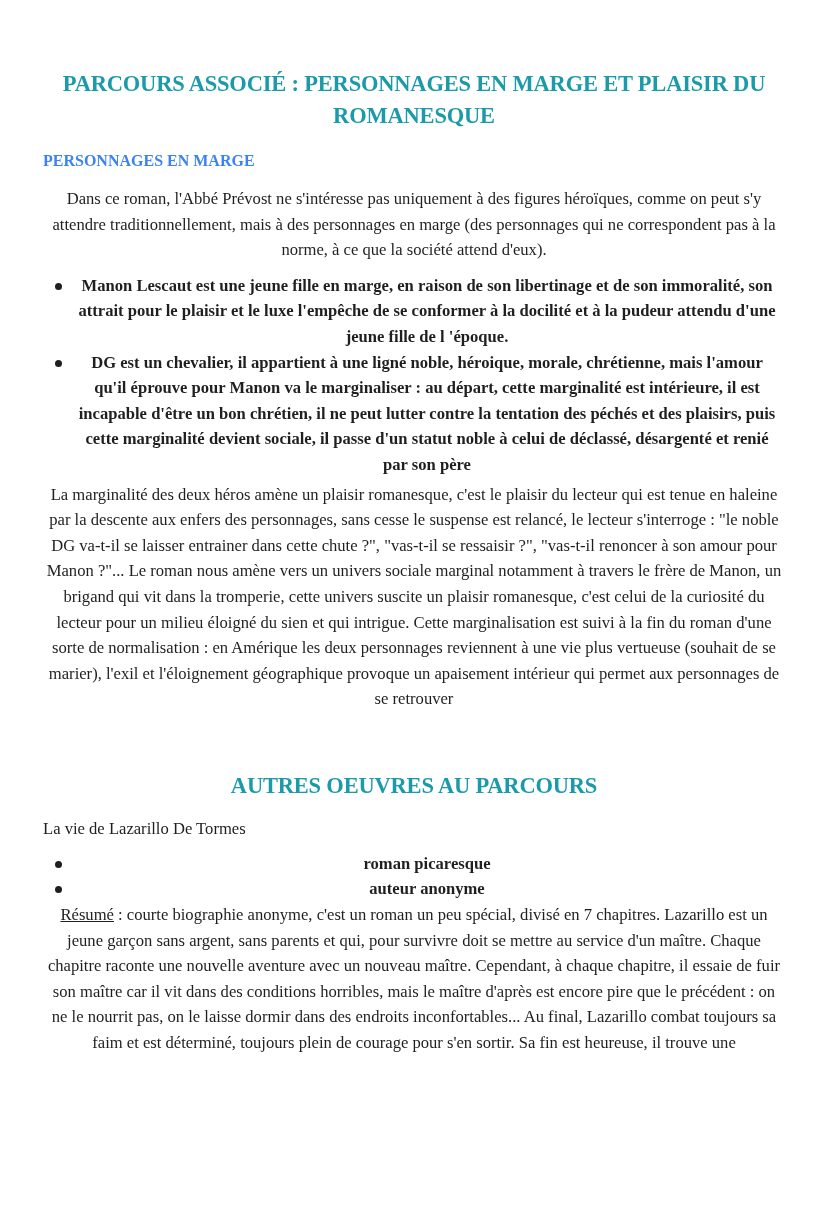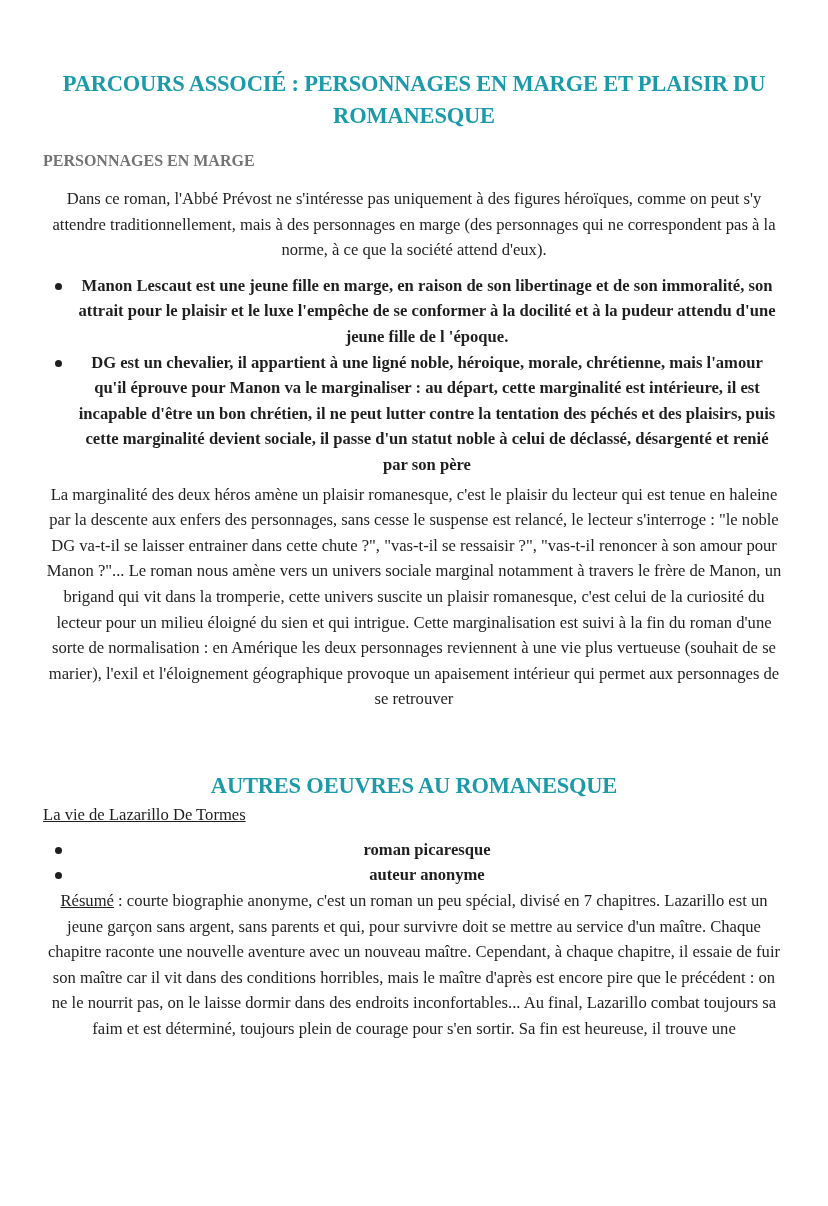--- a/index.html
+++ b/index.html
@@ -18,39 +18,39 @@
     }
     h2 {
       margin: 0;
       font-family: "Liberation Serif", "DejaVu Serif", serif;
       font-weight: bold; color: #1b9aaa;
       font-size: 22.5px; line-height: 32px; text-align: center;
       letter-spacing: -0.2px;
     }
     .subhead {
       font-family: "Liberation Serif", "DejaVu Serif", serif;
-      font-weight: bold; font-size: 16px; color: #737373;
+      font-weight: bold; font-size: 16px; color: #3b82f6;
       margin: 18px 0 0 0; line-height: 22px;
     }
     p, li {
       font-family: "Liberation Serif", "DejaVu Serif", serif;
       font-size: 16.6px; line-height: 25.6px; margin: 0; text-align: center;
     }
     .para1 { margin-top: 14px; }
     ul { margin: 10px 7px 0 0; padding-left: 33px; list-style: none; font-weight: bold; }
     li { position: relative; }
     li .bullet {
       position: absolute; left: -21px; top: 10px;
       width: 7px; height: 7px; border-radius: 50%; background: #1f1f1f;
     }
     .para2 { margin-top: 4px; }
     .section2 { margin-top: 58px; }
     .work-title {
-      font-family: "Liberation Serif", "DejaVu Serif", serif;
-      font-size: 16.6px; line-height: 25px; text-decoration: underline;
+      margin-top: 14px; font-family: "Liberation Serif", "DejaVu Serif", serif;
+      font-size: 16.6px; line-height: 25px; 
     }
     ul.facts { margin-top: 10px; }
     .para3 { }
     .u { text-decoration: underline; }
   </style>
 </head>
 <body>
 
 <div class="page">
   <h1>PARCOURS ASSOCIÉ : PERSONNAGES EN MARGE ET PLAISIR DU ROMANESQUE</h1>
@@ -66,21 +66,21 @@
     </li>
     <li>
       <span class="bullet"></span>
       <span>DG est un chevalier, il appartient à une ligné noble, héroique, morale, chrétienne, mais l'amour qu'il éprouve pour Manon va le marginaliser : au départ, cette marginalité est intérieure, il est incapable d'être un bon chrétien, il ne peut lutter contre la tentation des péchés et des plaisirs, puis cette marginalité devient sociale, il passe d'un statut noble à celui de déclassé, désargenté et renié par son père</span>
     </li>
   </ul>
 
   <p class="para2">La marginalité des deux héros amène un plaisir romanesque, c'est le plaisir du lecteur qui est tenue en haleine par la descente aux enfers des personnages, sans cesse le suspense est relancé, le lecteur s'interroge : "le noble DG va-t-il se laisser entrainer dans cette chute ?", "vas-t-il se ressaisir ?", "vas-t-il renoncer à son amour pour Manon ?"... Le roman nous amène vers un univers sociale marginal notamment à travers le frère de Manon, un brigand qui vit dans la tromperie, cette univers suscite un plaisir romanesque, c'est celui de la curiosité du lecteur pour un milieu éloigné du sien et qui intrigue. Cette marginalisation est suivi à la fin du roman d'une sorte de normalisation : en Amérique les deux personnages reviennent à une vie plus vertueuse (souhait de se marier), l'exil et l'éloignement géographique provoque un apaisement intérieur qui permet aux personnages de se retrouver</p>
 
   <div class="section2">
-    <h2>AUTRES OEUVRES AU ROMANESQUE</h2>
+    <h2>AUTRES OEUVRES AU PARCOURS</h2>
 
     <div class="work-title">La vie de Lazarillo De Tormes</div>
 
     <ul class="facts">
       <li>
         <span class="bullet"></span>
         <span>roman picaresque</span>
       </li>
       <li>
         <span class="bullet"></span>

